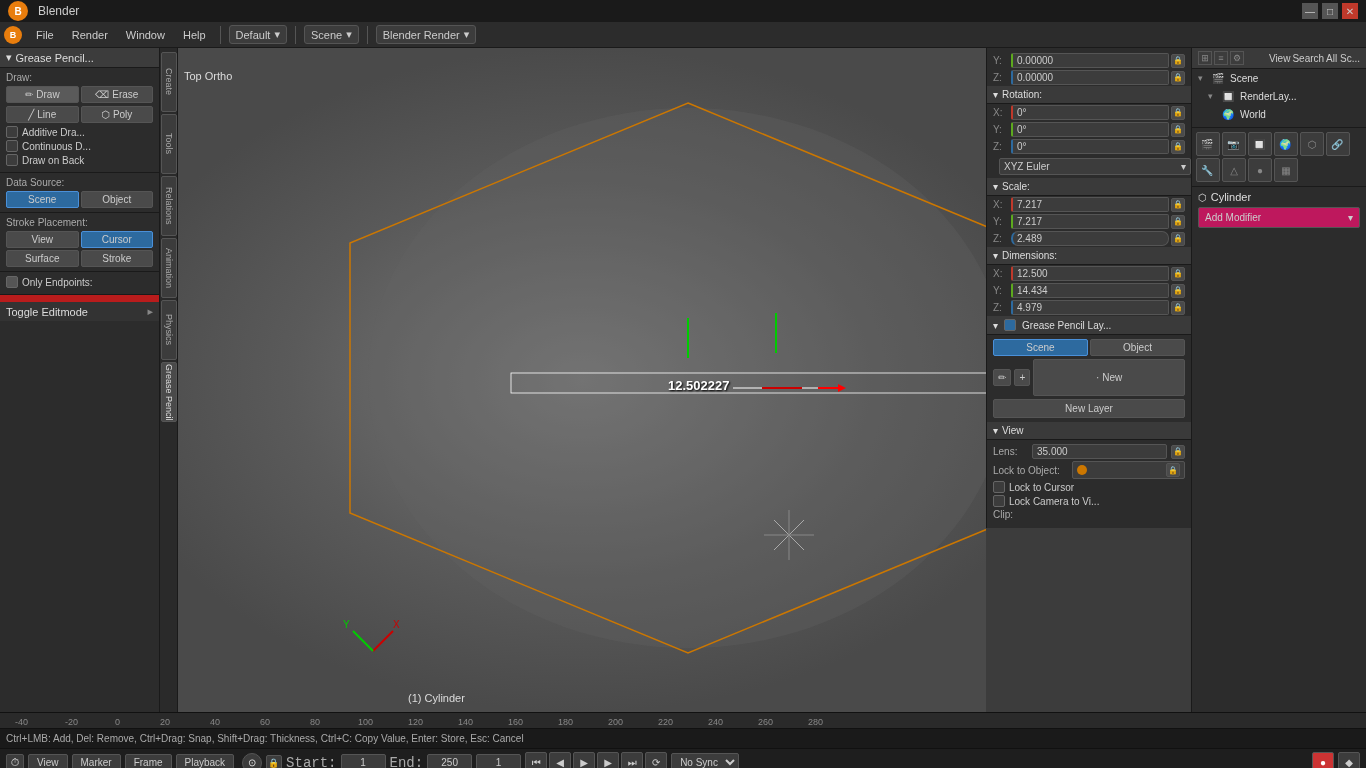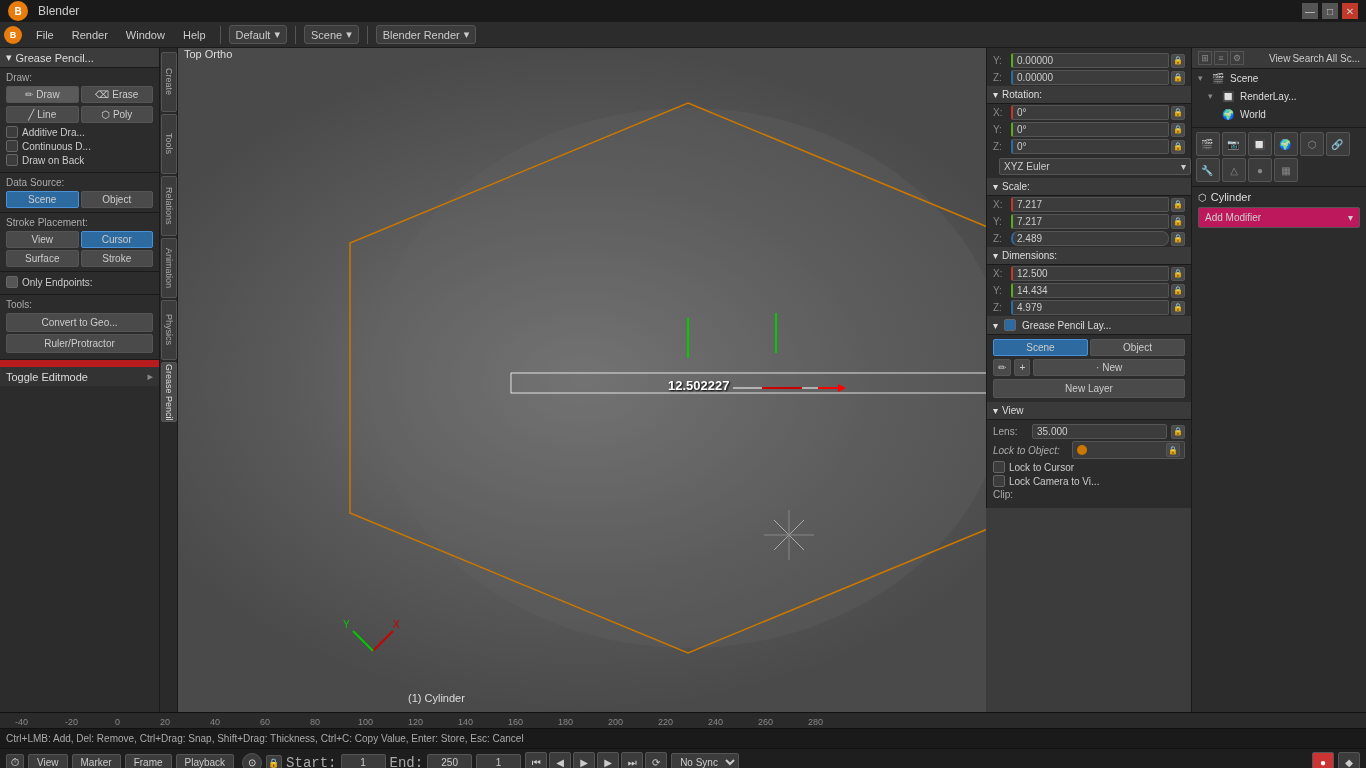--- a/index.html
+++ b/index.html
@@ -43,21 +43,21 @@
     .place-btn.active { background: #2d6a9f; border-color: #4a90d9; }
     .full-btn { width: 100%; background: #4a4a4a; border: 1px solid #555; color: #ccc; padding: 3px; font-size: 10px; cursor: pointer; border-radius: 2px; margin-bottom: 2px; text-align: center; }
     .toggle-section { padding: 3px 6px; background: #333; border-top: 7px solid #b91c1c; display: flex; justify-content: space-between; align-items: center; }
 
     
     #side-tabs { width: 18px; background: #2a2a2a; display: flex; flex-direction: column; align-items: center; padding-top: 4px; gap: 2px; border-right: 1px solid #1a1a1a; }
     .side-tab { width: 16px; height: 60px; background: #3c3c3c; border: 1px solid #555; border-radius: 2px; display: flex; align-items: center; justify-content: center; cursor: pointer; writing-mode: vertical-rl; font-size: 9px; color: #aaa; text-align: center; }
 
     
     #viewport { flex: 1; background: #6a6a6a; position: relative; overflow: hidden; }
-    #viewport-label { position: absolute; top: 0; left: 6px; font-size: 11px; color: #ddd; pointer-events: none; }
+    #viewport-label { position: absolute; top: 22px; left: 6px; font-size: 11px; color: #ddd; pointer-events: none; }
     
     
     #canvas-area { width: 100%; height: 100%; position: relative; background: radial-gradient(ellipse 60% 50% at 50% 50%, #7a7a7a 0%, #5a5a5a 60%, #4a4a4a 100%); }
     
     
     .measure-label { position: absolute; top: 330px; left: 490px; background: transparent; color: white; font-size: 13px; font-weight: bold; text-shadow: 1px 1px 2px black; pointer-events: none; }
     
     
     .obj-label { position: absolute; bottom: 8px; left: 230px; font-size: 11px; color: #ddd; pointer-events: none; }
     
@@ -209,25 +209,20 @@
       </div>
     </div>
 
     <div class="panel-section">
       <div class="checkbox-row">
         <div class="checkbox-box" style="background:#555;"></div>
         <span class="checkbox-label">Only Endpoints:</span>
       </div>
     </div>
 
-    <div class="panel-section">
-      <div class="panel-label">Tools:</div>
-      <button class="full-btn">Convert to Geo...</button>
-      <button class="full-btn">Ruler/Protractor</button>
-    </div>
 
     <div class="toggle-section">
       <span>Toggle Editmode</span>
       <span style="color:#888;">▸</span>
     </div>
   </div>
 
   <div id="side-tabs">
     <div class="side-tab">Create</div>
     <div class="side-tab">Tools</div>
@@ -363,40 +358,40 @@
         <span>Grease Pencil Lay...</span>
       </div>
       <div style="padding:4px 6px;">
         <div class="data-source-row" style="margin-bottom:3px;">
           <button class="ds-btn active">Scene</button>
           <button class="ds-btn">Object</button>
         </div>
         <div style="display:flex;align-items:center;gap:3px;margin-bottom:3px;">
           <button style="background:#4a4a4a;border:1px solid #555;color:#ccc;padding:2px 4px;font-size:10px;cursor:pointer;border-radius:2px;">✏</button>
           <button style="background:#4a4a4a;border:1px solid #555;color:#ccc;padding:2px 4px;font-size:10px;cursor:pointer;border-radius:2px;">+</button>
-          <button style="flex:1;background:#4a4a4a;border:1px solid #555;color:#ccc;padding:2px 6px;font-size:10px;cursor:pointer;border-radius:2px;">
+          <button style="flex:1;background:#4a4a4a;border:1px solid #555;color:#ccc;padding:12px 6px;font-size:10px;cursor:pointer;border-radius:2px;">
             <span>·</span>
             <span>New</span>
           </button>
         </div>
         <button class="new-layer-btn">New Layer</button>
       </div>
 
       <div class="prop-section-header">
         <span>▾</span>
         <span>View</span>
       </div>
       <div style="padding:4px 6px;">
         <div class="lens-row">
           <span class="lens-label">Lens:</span>
           <div class="lens-input" style="display:flex;align-items:center;padding:1px 4px;cursor:ew-resize;">35.000</div>
           <div class="lock-btn">🔒</div>
         </div>
         <div class="lock-row">
-          <span style="font-size:10px;color:#aaa;width:75px;font-style:italic;">Lock to Object:</span>
+          <span style="font-size:10px;color:#aaa;width:75px;">Lock to Object:</span>
           <div style="flex:1;background:#3c3c3c;border:1px solid #555;padding:1px 4px;border-radius:2px;font-size:10px;color:#ccc;display:flex;align-items:center;gap:4px;">
             <div class="color-dot" style="background:#cc7700;width:10px;height:10px;border-radius:50;"></div>
             <div class="lock-btn" style="margin-left:auto;">🔒</div>
           </div>
         </div>
         <div class="checkbox-row" style="margin-top:2px;">
           <div class="lock-checkbox"></div>
           <span style="font-size:10px;color:#ccc;">Lock to Cursor</span>
         </div>
         <div class="checkbox-row">

